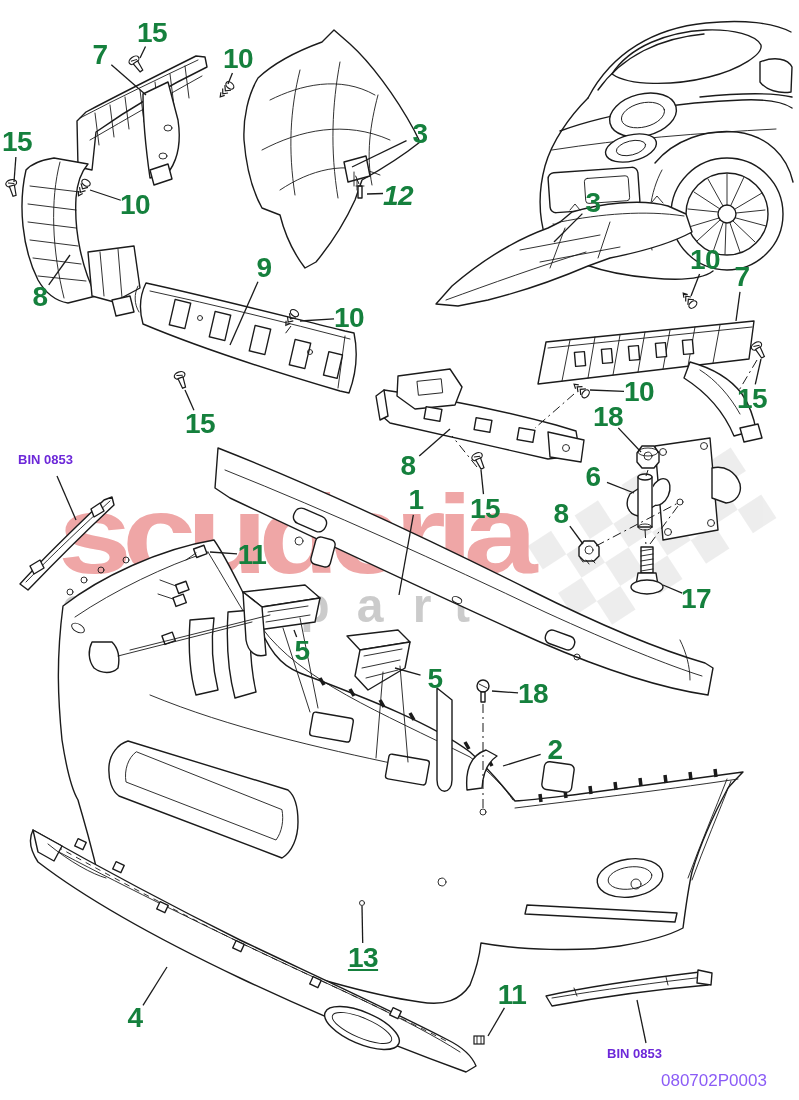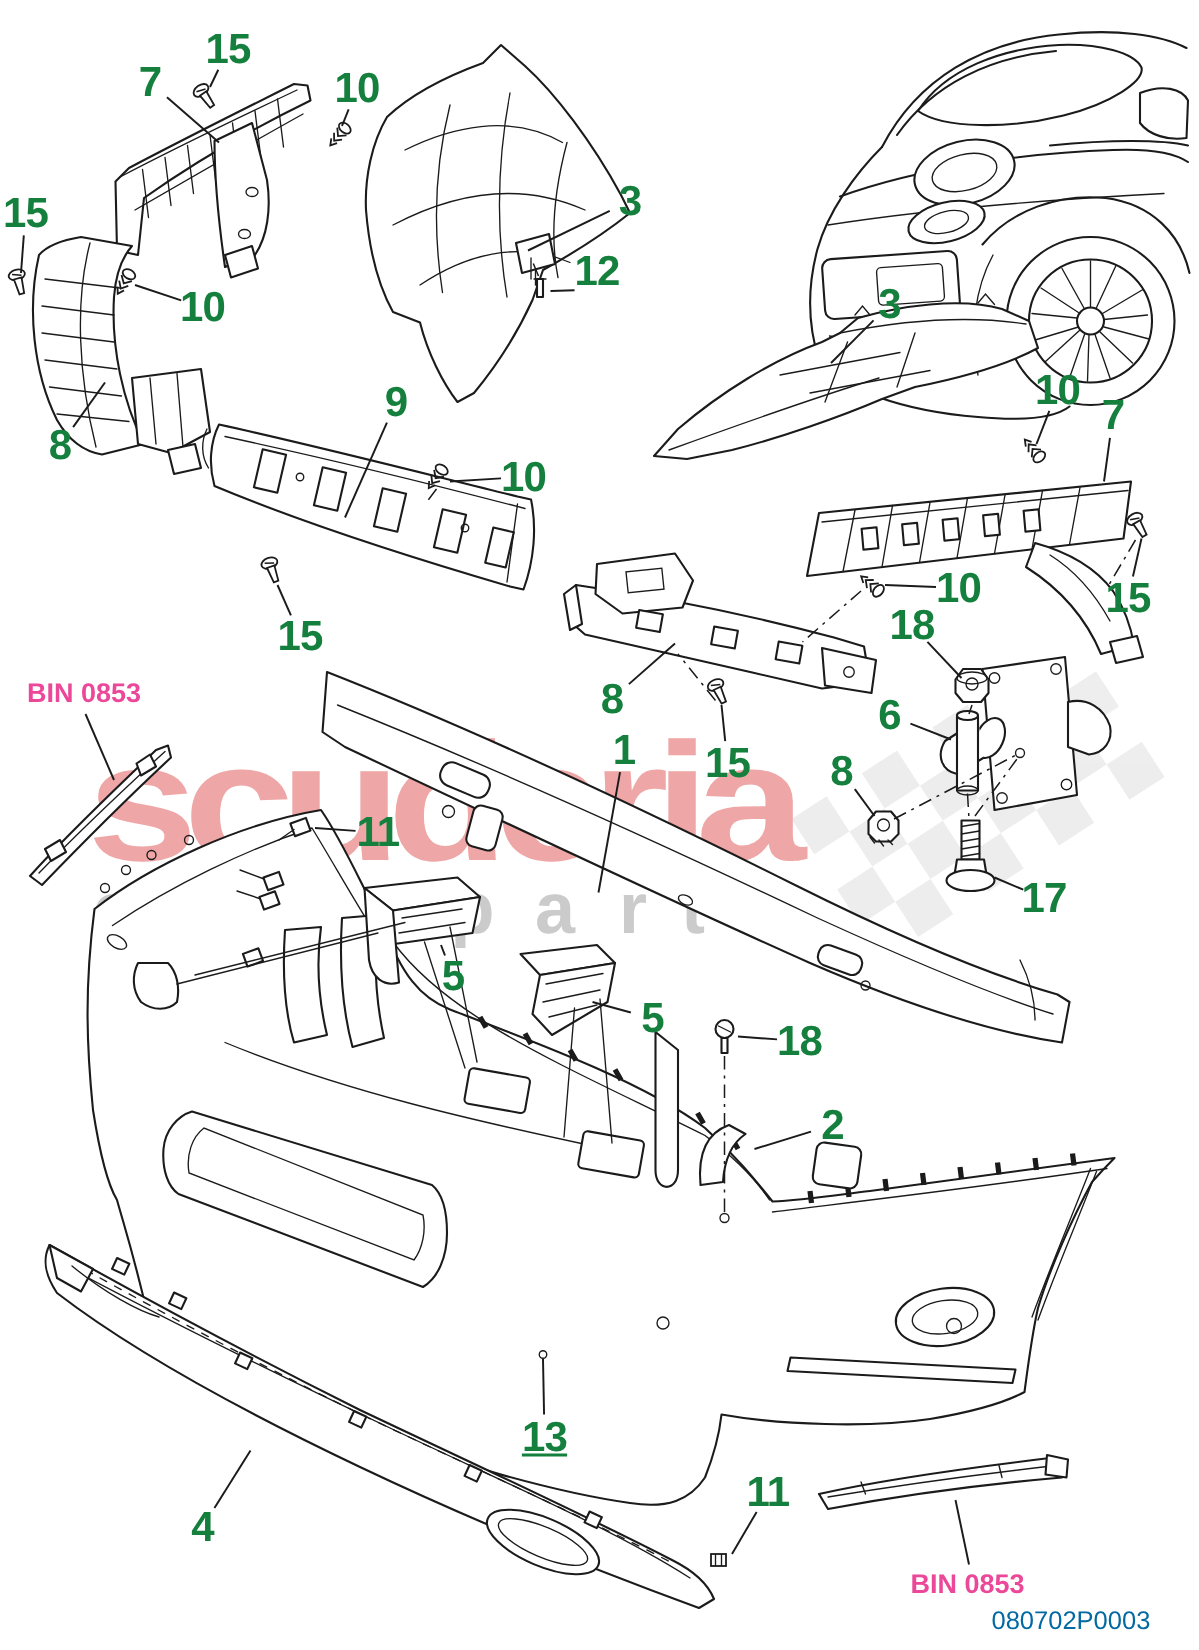--- a/index.html
+++ b/index.html
@@ -1,22 +1,22 @@
 <!DOCTYPE html>
 <html><head>
 <meta charset="utf-8">
 <style>
   html,body{margin:0;padding:0;background:#ffffff;}
   #stage{position:relative;width:799px;height:1100px;background:#fff;overflow:hidden;
          font-family:"Liberation Sans",sans-serif;}
   #art{position:absolute;left:0;top:0;z-index:2;}
   .callout{position:absolute;transform:translate(-50%,-50%);font-weight:bold;
            font-size:28px;color:#15803d;z-index:5;letter-spacing:-0.5px;white-space:nowrap;}
-  .bin-label{position:absolute;font-weight:bold;font-size:18px;color:#ec4899;z-index:5;white-space:nowrap;}
-  .part-code{position:absolute;font-size:17px;color:#0369a1;z-index:5;white-space:nowrap;}
+  .bin-label{position:absolute;font-weight:bold;font-size:13px;color:#6d28d9;z-index:5;white-space:nowrap;}
+  .part-code{position:absolute;font-size:17px;color:#8b5cf6;z-index:5;white-space:nowrap;}
   text.wm-brand{font-weight:bold;letter-spacing:-8px;}
   text.wm-letter{font-weight:bold;font-size:48px;text-anchor:middle;}
   svg .ln{fill:none;stroke:#1b1b1b;stroke-width:1.4;stroke-linecap:round;stroke-linejoin:round;}
   svg .lnf{fill:#ffffff;stroke:#1b1b1b;stroke-width:1.4;stroke-linejoin:round;}
   svg .thin{fill:none;stroke:#1b1b1b;stroke-width:0.9;stroke-linecap:round;}
   svg .dash{fill:none;stroke:#1b1b1b;stroke-width:1;stroke-dasharray:9 4 2 4;}
   svg .tick{stroke:#1b1b1b;stroke-width:3.5;}
   svg .leader{stroke:#1b1b1b;stroke-width:1.3;}
 </style>
 </head>
@@ -398,21 +398,21 @@
         <line class="leader" x1="142.97236606595902" y1="1005.2940415823778" x2="167" y2="967"></line>
         <line class="leader" x1="504.42231197646595" y1="1007.945217040204" x2="488" y2="1036"></line>
       </g>
 </svg>
 
 <div id="callouts">
       <div class="callout" style="left: 152px; top: 33px;">15</div>
       <div class="callout" style="left: 100px; top: 55px;">7</div>
       <div class="callout" style="left: 238px; top: 59px;">10</div>
       <div class="callout" style="left: 420px; top: 134px;">3</div>
-      <div class="callout" style="left: 398px; top: 181px;">12</div>
+      <div class="callout" style="left: 398px; top: 196px; font-style: italic;">12</div>
       <div class="callout" style="left: 17px; top: 142px;">15</div>
       <div class="callout" style="left: 135px; top: 205px;">10</div>
       <div class="callout" style="left: 40px; top: 297px;">8</div>
       <div class="callout" style="left: 264px; top: 268px;">9</div>
       <div class="callout" style="left: 349px; top: 318px;">10</div>
       <div class="callout" style="left: 200px; top: 424px;">15</div>
       <div class="callout" style="left: 593px; top: 203px;">3</div>
       <div class="callout" style="left: 705px; top: 260px;">10</div>
       <div class="callout" style="left: 742px; top: 277px;">7</div>
       <div class="callout" style="left: 752px; top: 399px;">15</div>

